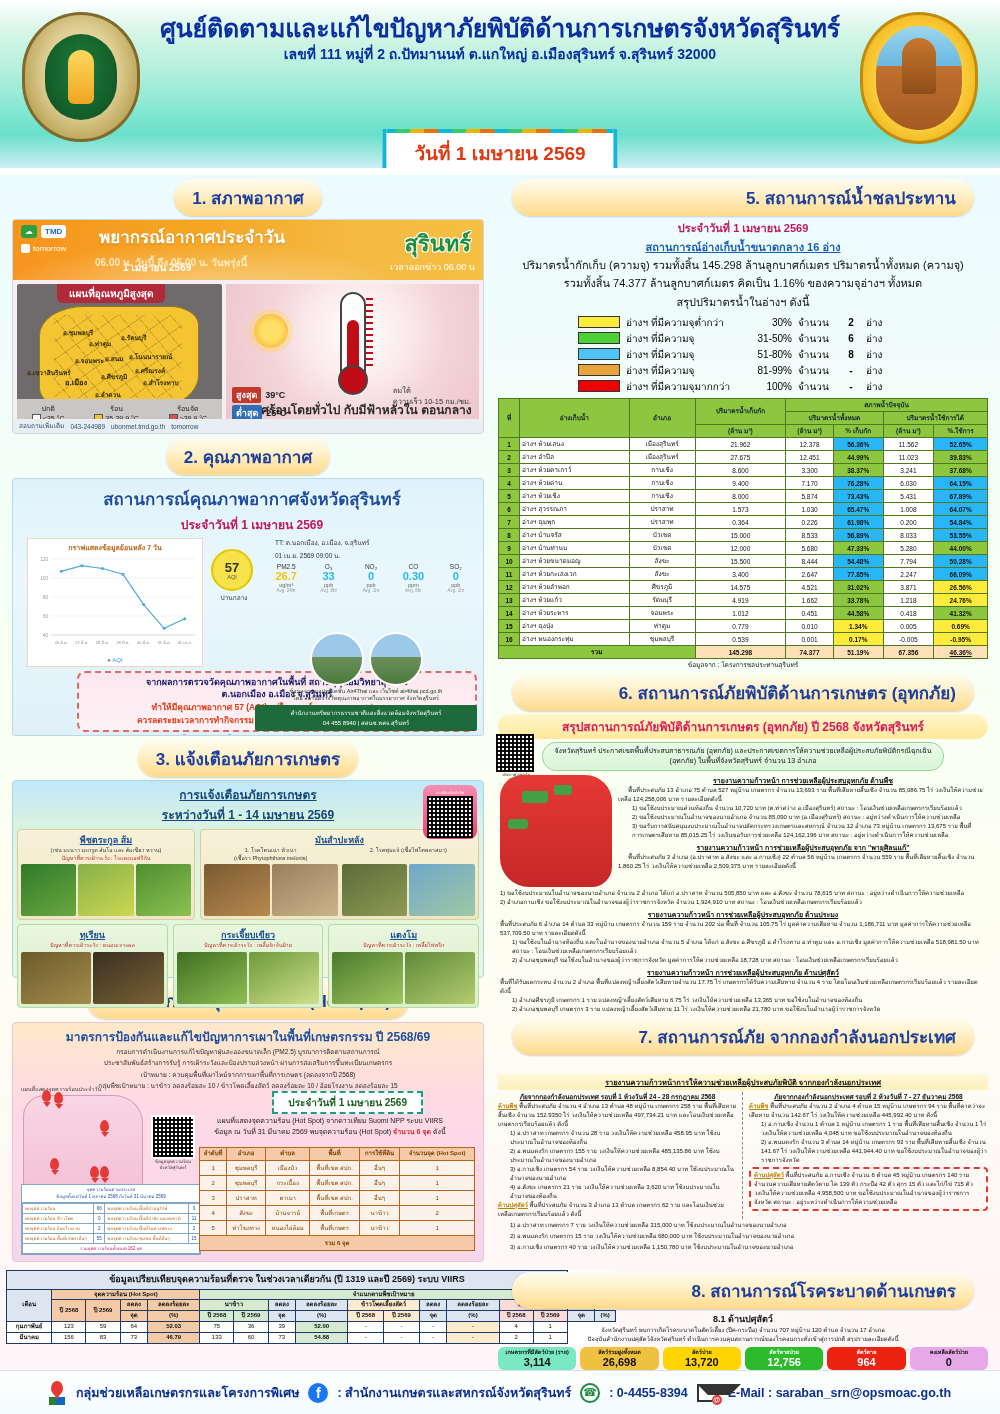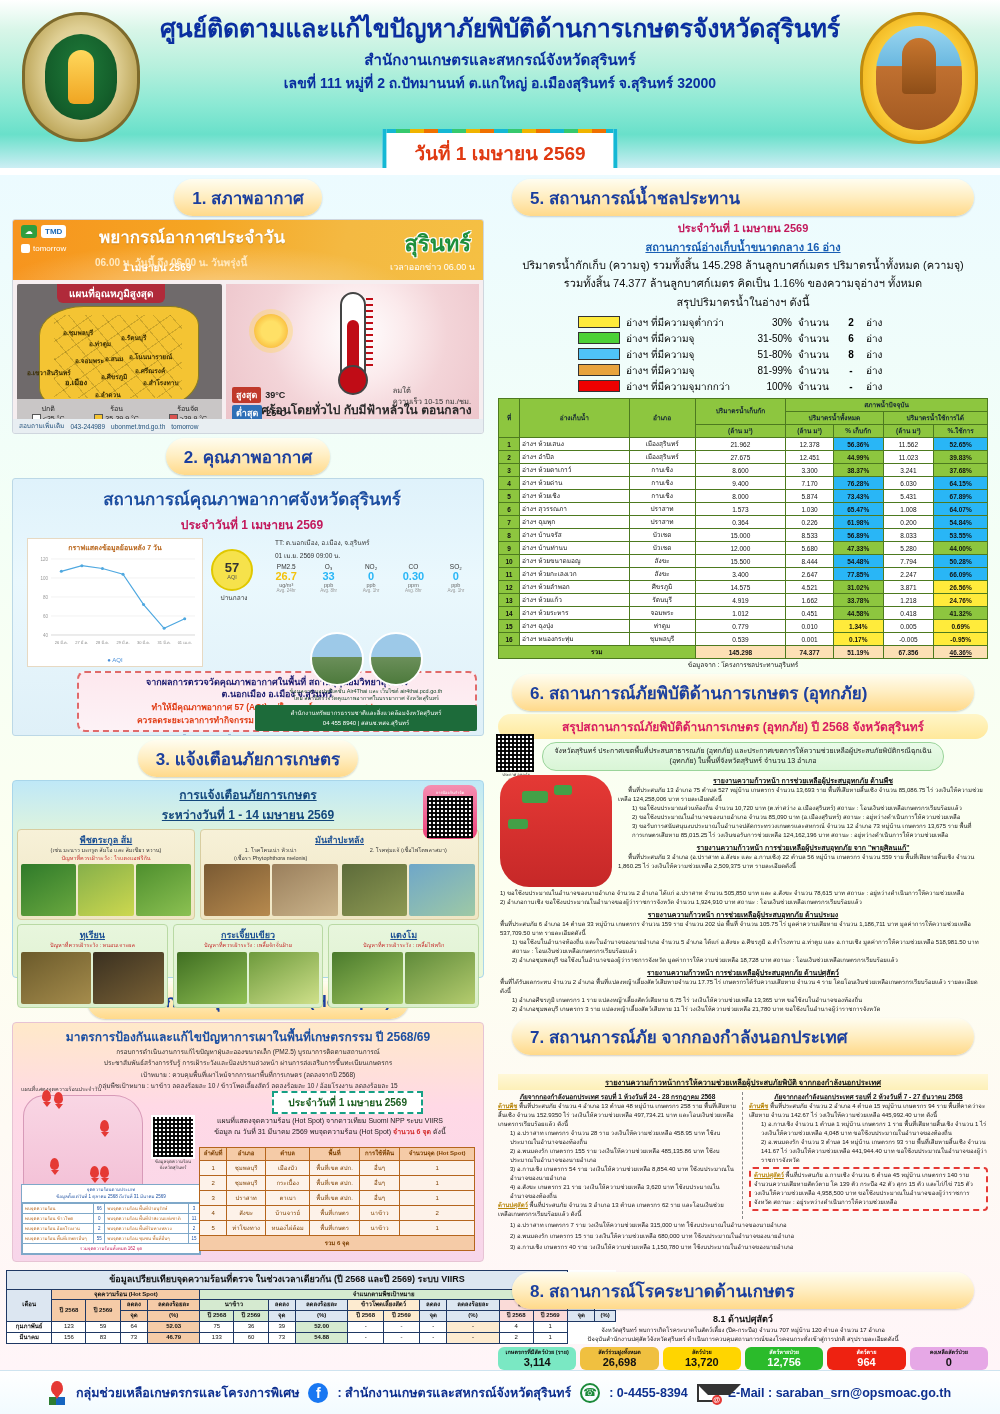--- a/index.html
+++ b/index.html
@@ -49,21 +49,21 @@
     border-image:repeating-linear-gradient(90deg,#14b8d4 0 14px,#36c96e 14px 28px,#f0b400 28px 42px,#f07000 42px 56px) 4;
   }
   
   .page{position:absolute;top:175px;left:0;width:1000px;height:1195px;
     background:linear-gradient(180deg,#ecfbff 0%,#f4fff6 30%,#fdfff0 60%,#fff5f8 100%);}
   .col-left{position:absolute;left:6px;top:0;width:484px;}
   .col-right{position:absolute;left:492px;top:0;width:502px;}
 
   
   .sec-banner{
-    margin:4px auto 3px;text-align:left;font-weight:bold;color:#1c3f9e;
+    margin:4px auto 3px;text-align:right;font-weight:bold;color:#1c3f9e;
     background:linear-gradient(180deg,#fffdf0 0%,#ffeec2 48%,#ffd98a 100%);
     border-radius:22px;padding:5px 18px;font-size:17px;
     box-shadow:0 1px 2px rgba(0,0,0,.18);width:fit-content;max-width:96%;
   }
   .sec-banner.wide{width:92%;}
 
   
   .wx-card{margin:0 6px;border:1px solid #cfd6de;border-radius:3px;overflow:hidden;
     background:#f6eef0;height:215px;position:relative;}
   .wx-top{height:60px;background:linear-gradient(100deg,#f7941e 0%,#f5a623 40%,#f4b942 70%,#f5c043 100%);
@@ -332,21 +332,20 @@
   <div class="seal seal-left">
     <div class="inner">
         <div class="figure"></div>
       </div>
   </div>
   <div class="seal seal-right">
     <div class="inner"></div>
   </div>
   <div class="hdr-text">
     <div class="hdr-title">ศูนย์ติดตามและแก้ไขปัญหาภัยพิบัติด้านการเกษตรจังหวัดสุรินทร์</div>
-    <div class="hdr-sub1">สำนักงานเกษตรและสหกรณ์จังหวัดสุรินทร์</div>
     <div class="hdr-sub2">เลขที่ 111 หมู่ที่ 2 ถ.ปัทมานนท์ ต.แกใหญ่ อ.เมืองสุรินทร์ จ.สุรินทร์ 32000</div>
   </div>
   <div class="date-box">วันที่ 1 เมษายน 2569</div>
 </div>
 
 <div class="page">
 
   <div class="col-left">
 
     <div class="sec-banner">1. สภาพอากาศ</div>
@@ -731,21 +730,21 @@
               <td colspan="6">รวม  6  จุด</td>
             </tr>
       </tbody>
         </table>
     </div>
   </div>
 
   <table class="cmp">
     <tbody>
         <tr>
-          <th class="tt" colspan="15">ข้อมูลเปรียบเทียบจุดความร้อนที่ตรวจ ในช่วงเวลาเดียวกัน (ปี 2568 และปี 2569) ระบบ VIIRS</th>
+          <th class="tt" colspan="15">ข้อมูลเปรียบเทียบจุดความร้อนที่ตรวจ ในช่วงเวลาเดียวกัน (ปี 1319 และปี 2569) ระบบ VIIRS</th>
         </tr>
     <tr>
       <th rowspan="3" class="mo">เดือน</th>
       <th colspan="4" class="hs">จุดความร้อน (Hot Spot)</th>
       <th colspan="10" class="rice">จำแนกตามพืชเป้าหมาย</th>
     </tr>
     <tr>
       <th rowspan="2" class="hs">ปี 2568</th>
       <th rowspan="2" class="hs">ปี 2569</th>
       <th class="hs">ลดลง</th>

